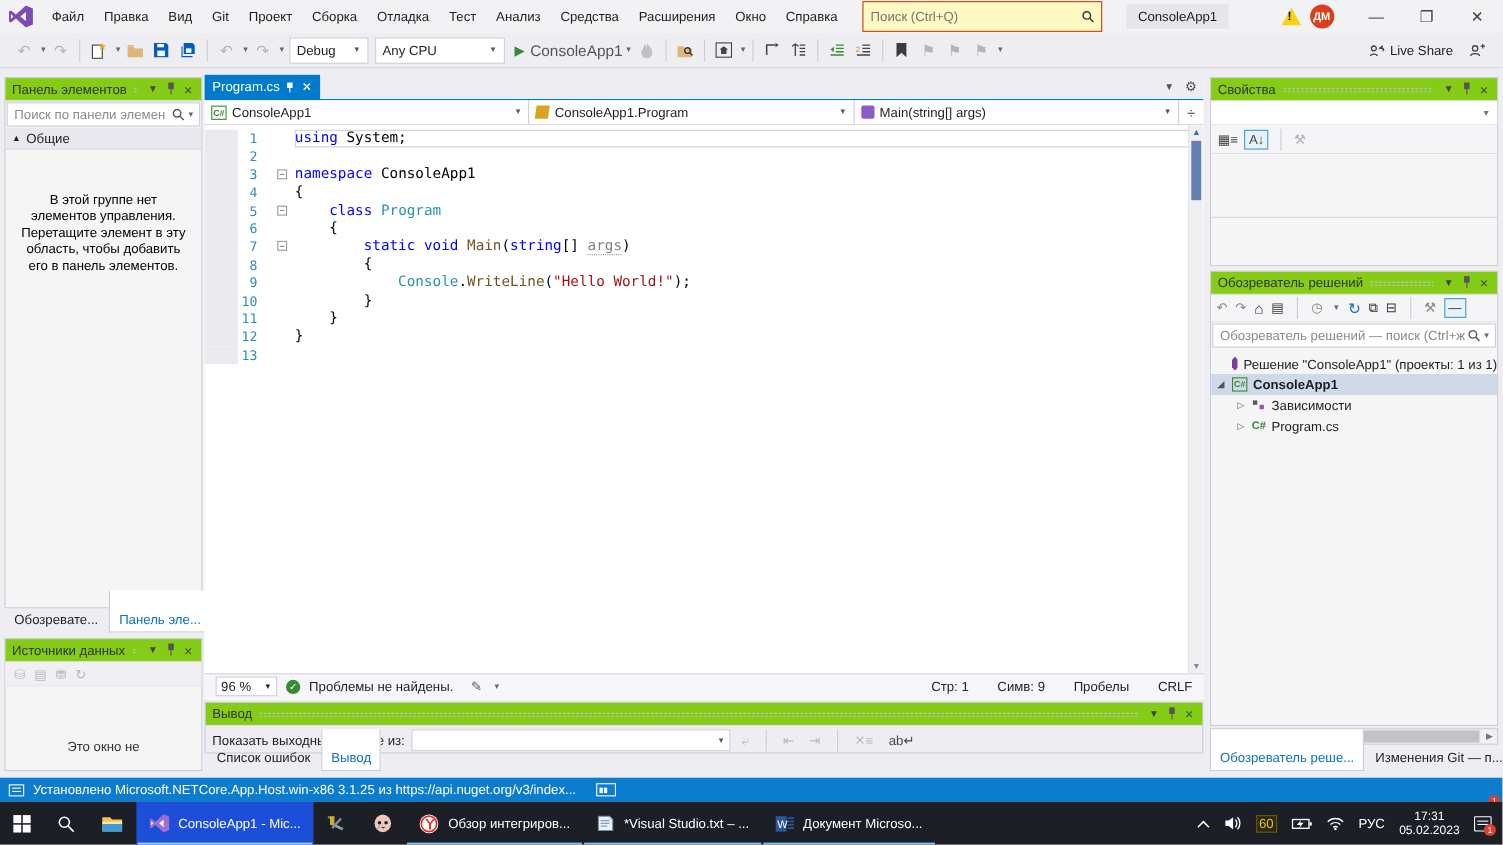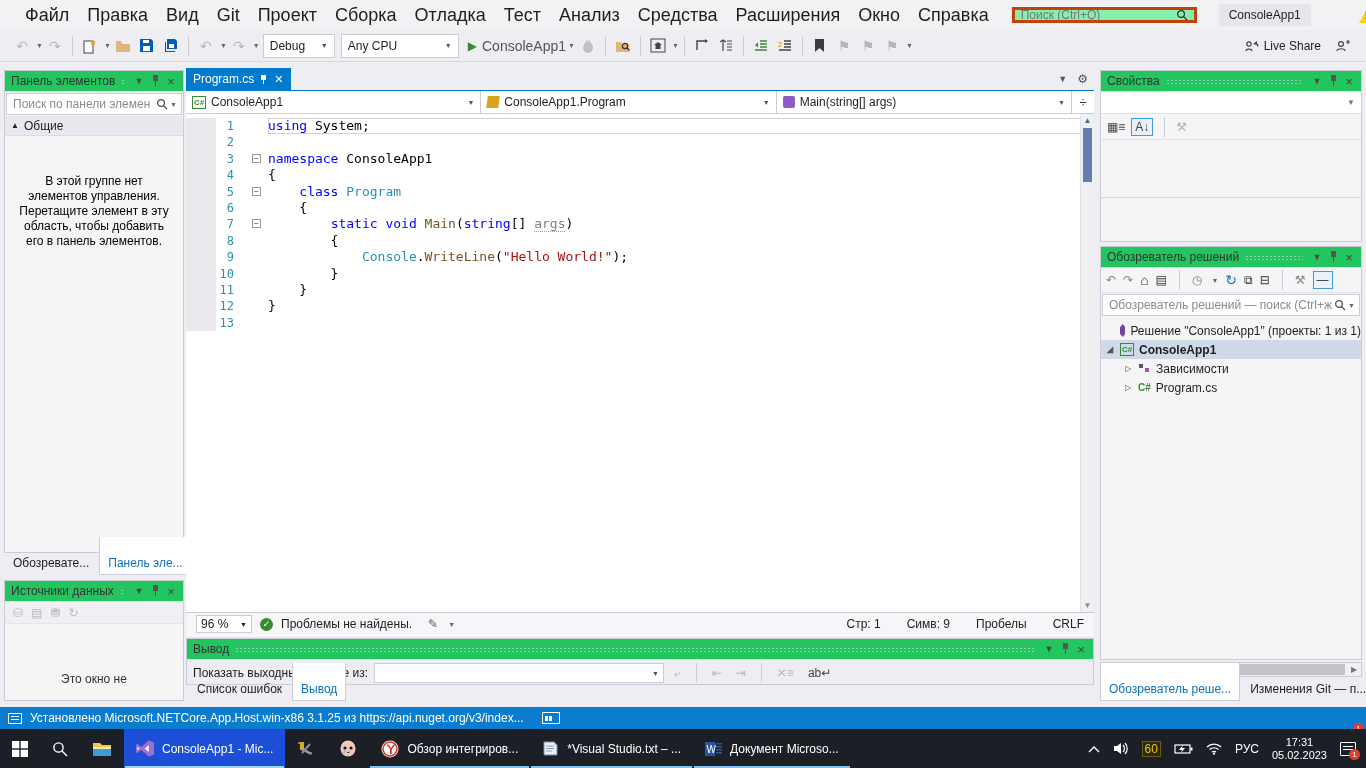--- a/index.html
+++ b/index.html
@@ -4,22 +4,22 @@
 <style>
   * { margin:0; padding:0; box-sizing:border-box; }
   html,body { width:1366px; height:768px; overflow:hidden; font-family:"Liberation Sans", sans-serif; font-size:12px; color:#1e1e1e; }
   body { position:relative; background:#eeeef2; }
   .abs { position:absolute; }
 
   
   #titlebar { left:0; top:0; width:1366px; height:30px; background:#f2f2f5; display:flex; align-items:center; }
   .vslogo { width:22px; height:20px; margin:0 8px 0 8px; }
   #menu { display:flex; align-items:center; height:100%; }
-  .menu-item { padding:0 9px; height:100%; display:flex; align-items:center; font-size:18px; cursor:default; }
-  #qsearch { margin-left:14px; width:218px; height:16px; border:3px solid #c2410c; background:#86efac; display:flex; align-items:center; padding:0 6px; }
+  .menu-item { padding:0 9px; height:100%; display:flex; align-items:center; font-size:12px; cursor:default; }
+  #qsearch { margin-left:14px; width:218px; height:28px; border:1px solid #c2410c; background:#fef9c3; display:flex; align-items:center; padding:0 6px; }
   #qsearch input { border:none; outline:none; flex:1; font-size:12px; color:#777; font-family:"Liberation Sans",sans-serif; background:transparent; }
   #wintitle { margin-left:22px; padding:4px 10px; background:#e5e5ea; font-size:12px; }
   .warn-tri { width:0; height:0; border-left:9px solid transparent; border-right:9px solid transparent; border-bottom:16px solid #fcd116; position:relative; margin-left:48px; }
   .warn-tri:after { content:"!"; position:absolute; left:-3px; top:2px; font-size:11px; font-weight:bold; color:#000; }
   .avatar { width:22px; height:22px; border-radius:50%; background:#d93f1c; color:#fff; font-size:10px; font-weight:bold; display:flex; align-items:center; justify-content:center; margin-left:8px; }
   .wctrls { margin-left:auto; display:flex; height:100%; }
   .wctrl { width:46px; display:flex; align-items:center; justify-content:center; font-size:14px; color:#444; }
 
   
   #toolbar { left:0; top:30px; width:1366px; height:32px; background:#eeeef2; border-bottom:1px solid #d8d8e0; display:flex; align-items:center; padding-left:10px; }
@@ -28,21 +28,21 @@
   .tsep { width:1px; height:20px; background:#ccccd5; margin:0 5px; }
   .caret { font-size:7px; color:#666; margin-left:2px; }
   .combo { height:24px; background:#fff; border:1px solid #ccccd5; display:flex; align-items:center; padding:0 6px; margin:0 3px; }
   .combo .cb-caret { margin-left:auto; font-size:7px; color:#555; padding-left:10px; }
   .play { color:#388a34; font-size:12px; margin-right:5px; }
   #liveshare { margin-left:auto; margin-right:16px; display:flex; align-items:center; gap:14px; }
   .ls-lbl { font-size:12px; }
 
   
   .toolwin { background:#f5f5f5; border:1px solid #ccccd9; }
-  .tw-title { height:21px; background:#22c55e; display:flex; align-items:center; padding:0 4px 0 6px; font-size:12px; color:#333; border-bottom:1px solid #e0e0e8; }
+  .tw-title { height:21px; background:#84cc16; display:flex; align-items:center; padding:0 4px 0 6px; font-size:12px; color:#333; border-bottom:1px solid #e0e0e8; }
   .tw-dots { flex:1; margin:0 6px; height:5px; background-image:radial-gradient(#c2c2cc 1px, transparent 1px); background-size:4px 3px; opacity:.8; }
   .tw-btn { width:16px; text-align:center; color:#444; font-size:9px; }
   .tw-x { font-size:13px; }
   .pin { display:inline-block; width:7px; height:11px; position:relative; }
   .pin:before { content:""; position:absolute; left:1px; top:0; width:5px; height:6px; background:#555; }
   .pin:after { content:""; position:absolute; left:3px; top:6px; width:1px; height:5px; background:#555; }
   .searchrow { height:22px; background:#fff; border:1px solid #ccccd5; display:flex; align-items:center; margin:0; padding:0 4px 0 6px; color:#8a8a90; }
   .searchrow .ph { flex:1; font-size:12px; white-space:nowrap; overflow:hidden; }
   .mag { width:12px; height:12px; flex:none; }
 

